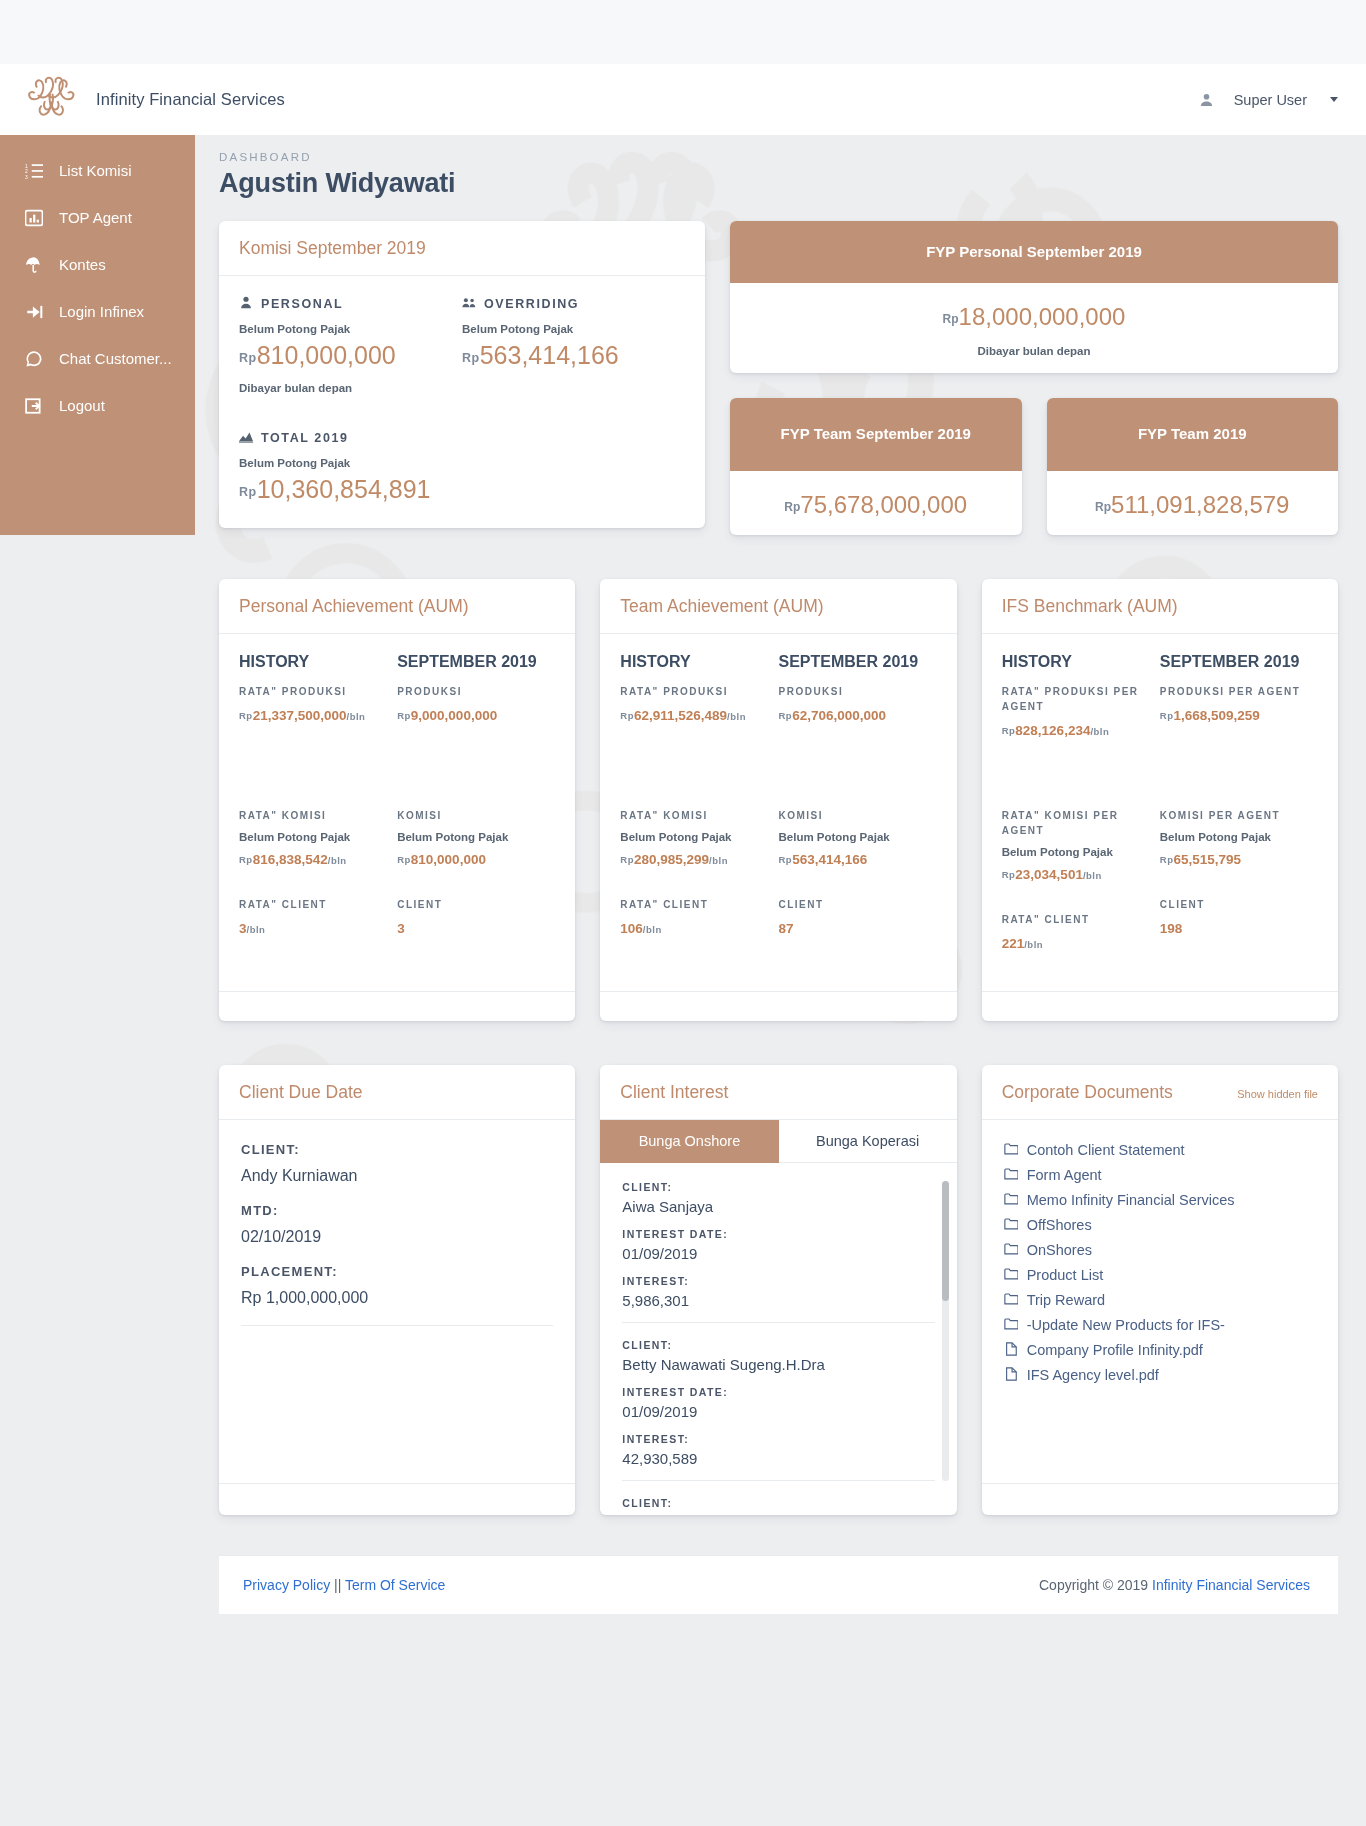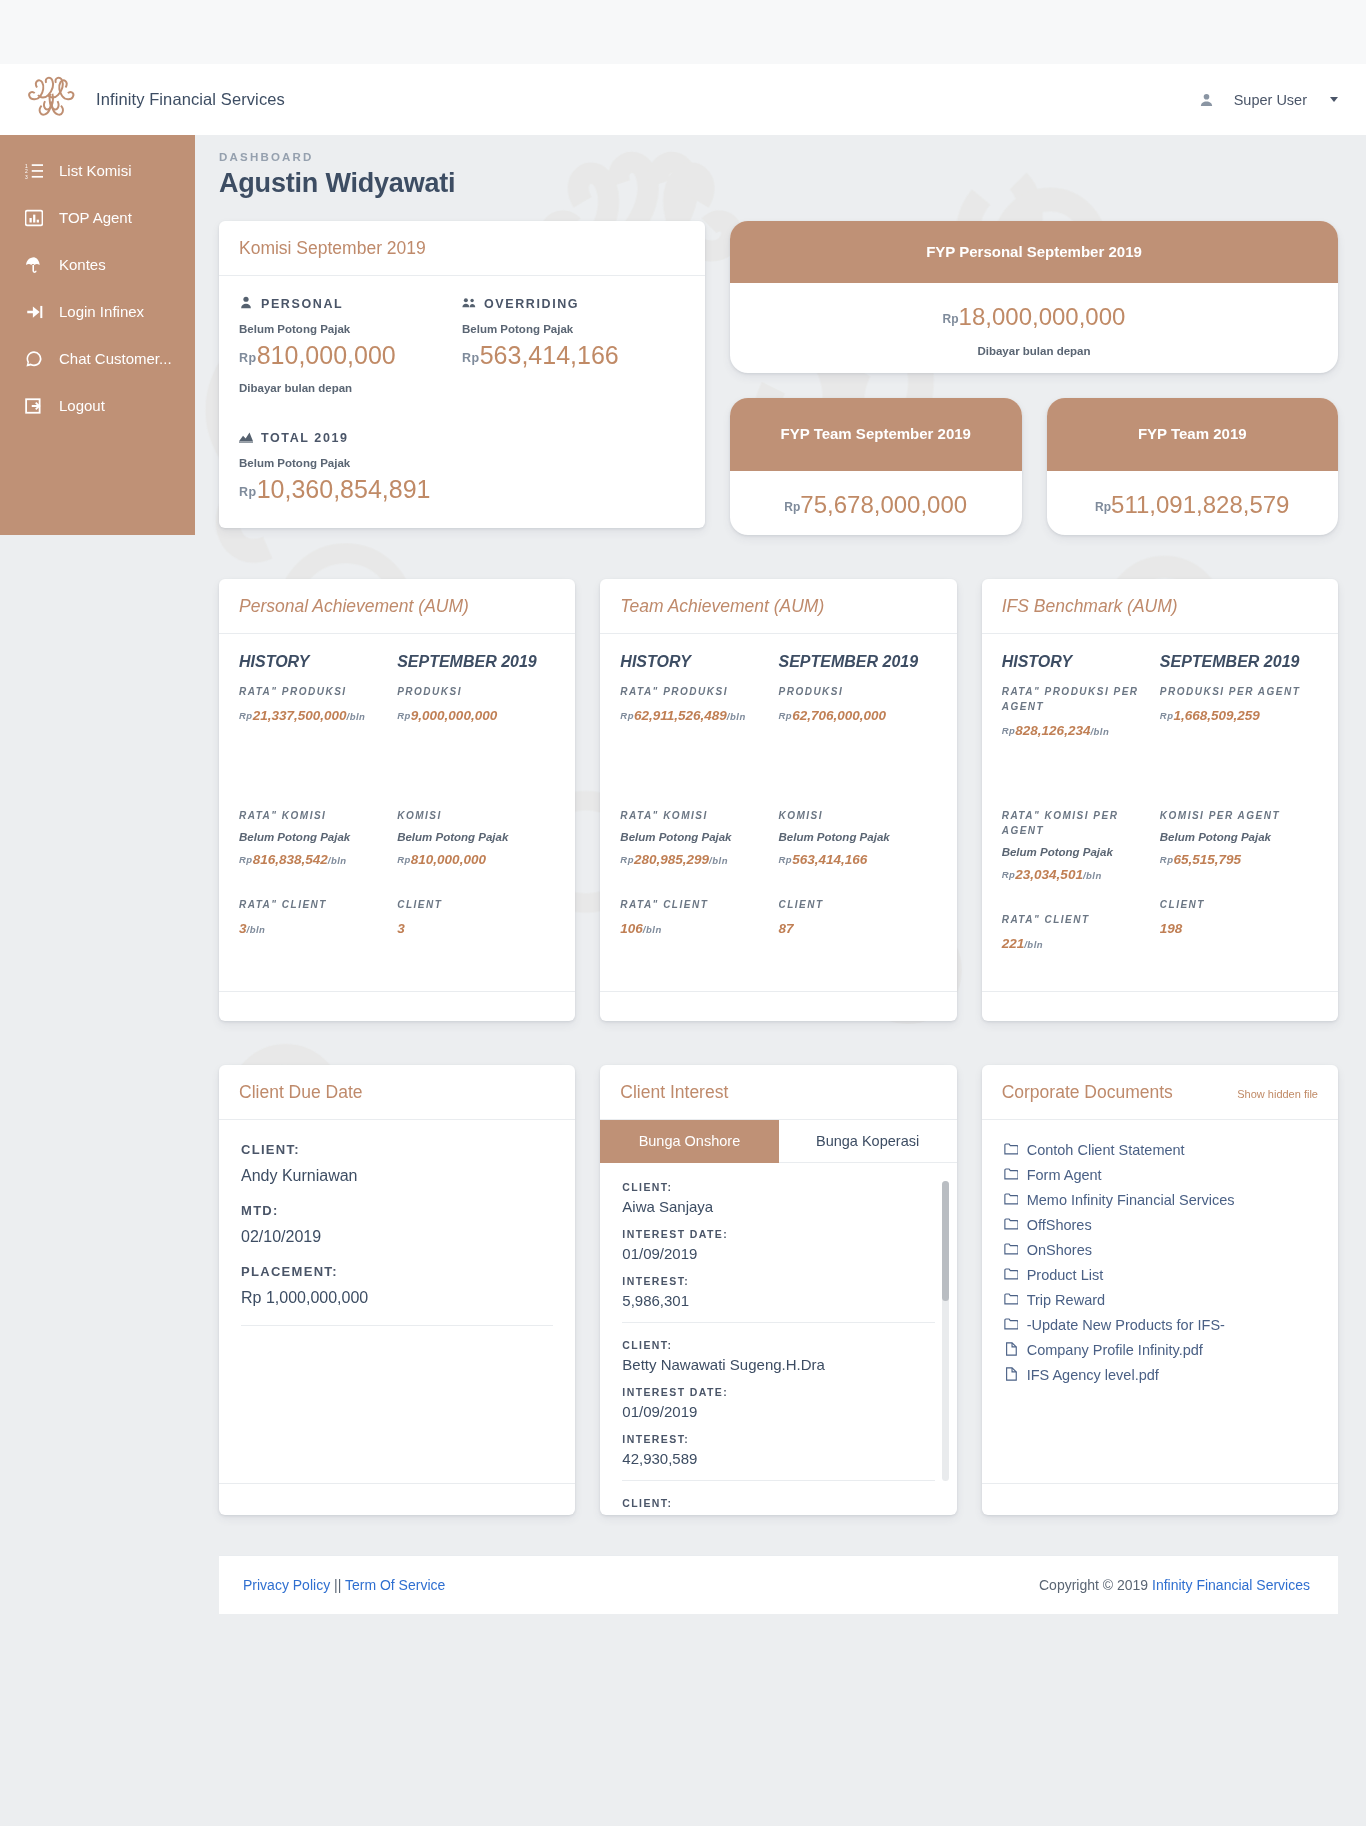--- a/index.html
+++ b/index.html
@@ -49,21 +49,21 @@
   .main {
     flex:1;
     background:#eceef0;
     position:relative;
     padding:0 28px 0 24px;
     min-height:1560px;
     overflow:hidden;
   }
   .wm { position:absolute; inset:0; pointer-events:none; opacity:.5; }
   .content { position:relative; z-index:2; }
-  .crumb { font-size:11.5px; letter-spacing:2.2px; color:#95a0ae; font-weight:bold; padding-top:16px; }
+  .crumb { font-size:11.5px; letter-spacing:2.2px; color:#95a0ae; font-weight:normal; padding-top:16px; }
   .ptitle { font-size:27px; color:#3d4d63; font-weight:bold; margin-top:5px; margin-bottom:22px; letter-spacing:-.2px;}
   .card {
     background:#fff; border-radius:6px;
     box-shadow:0 1px 3px rgba(50,60,80,.13), 0 4px 10px rgba(50,60,80,.07);
   }
   .card-head { padding:17px 20px 16px 20px; border-bottom:1px solid #e9ecef; }
   .card-title { color:#bf8a6b; font-size:17.5px; }
   .row-top { display:flex; gap:25px; align-items:flex-start; }
   .komisi { width:486px; flex:none; }
   .komisi-body { padding:20px 20px 24px 20px; }
@@ -73,31 +73,31 @@
   .klabel svg { width:14px; height:13px; fill:#55616f; }
   .ksub { font-size:11.5px; color:#5a6573; margin-top:11px; font-weight:bold; }
   .kamt { margin-top:6px; color:#c08a66; font-size:25px; font-weight:400; white-space:nowrap;}
   .kamt .rp { font-size:12.5px; color:#7f8b9b; font-weight:bold; letter-spacing:.5px; vertical-align:2px;}
   .knote { font-size:11.5px; color:#5a6573; margin-top:12px; font-weight:bold;}
   .ktotal { margin-top:36px; }
   
   .fyp-col { display:flex; flex-direction:column; gap:25px; flex:1; }
   .fyp-row { display:flex; gap:25px; }
   .fyp {
-    flex:1; background:#fff; border-radius:18px; overflow:hidden;
+    flex:1; background:#fff; border-radius:6px; overflow:hidden;
     box-shadow:0 1px 3px rgba(50,60,80,.13), 0 4px 10px rgba(50,60,80,.07);
   }
   .fyp-head { background:#bf9176; color:#fff; text-align:center; font-weight:bold; font-size:15px; padding:18px 20px; line-height:1.75;}
   .fyp-head.one { padding:23px 20px; }
   .fyp-body { text-align:center; padding:20px 10px 16px 10px; }
   .fyp-amt { color:#c08a66; font-size:24px; white-space:nowrap;}
   .fyp-amt .rp { font-size:12px; color:#7f8b9b; font-weight:bold; vertical-align:2px;}
   .fyp-note { font-size:11.5px; color:#5a6573; margin-top:14px; font-weight:bold;}
   
-  .row3 { display:flex; gap:25px; margin-top:44px;font-style:italic; }
+  .row3 { display:flex; gap:25px; margin-top:44px; }
   .ach { flex:1; display:flex; flex-direction:column; }
   .ach .card-body { padding:19px 20px 10px 20px; flex:1; }
   .ach-grid { display:flex; }
   .ach-col { width:50%; padding-right:8px; }
   .ach-h { font-size:16px; color:#3d4d63; font-weight:bold; margin-bottom:13px;}
   .mini-l { font-size:10px; letter-spacing:1.5px; color:#6b7684; font-weight:bold; line-height:1.5; }
   .mini-s { font-size:11.5px; color:#5a6573; margin-top:8px; font-weight:bold;}
   .mini-v { color:#c07f54; font-size:13.5px; font-weight:bold; margin-top:9px; white-space:nowrap;}
   .mini-v .rp { font-size:9.5px; color:#7f8b9b; letter-spacing:.5px; vertical-align:1px;}
   .mini-v .per { font-size:9.5px; color:#7f8b9b; letter-spacing:.5px;}

